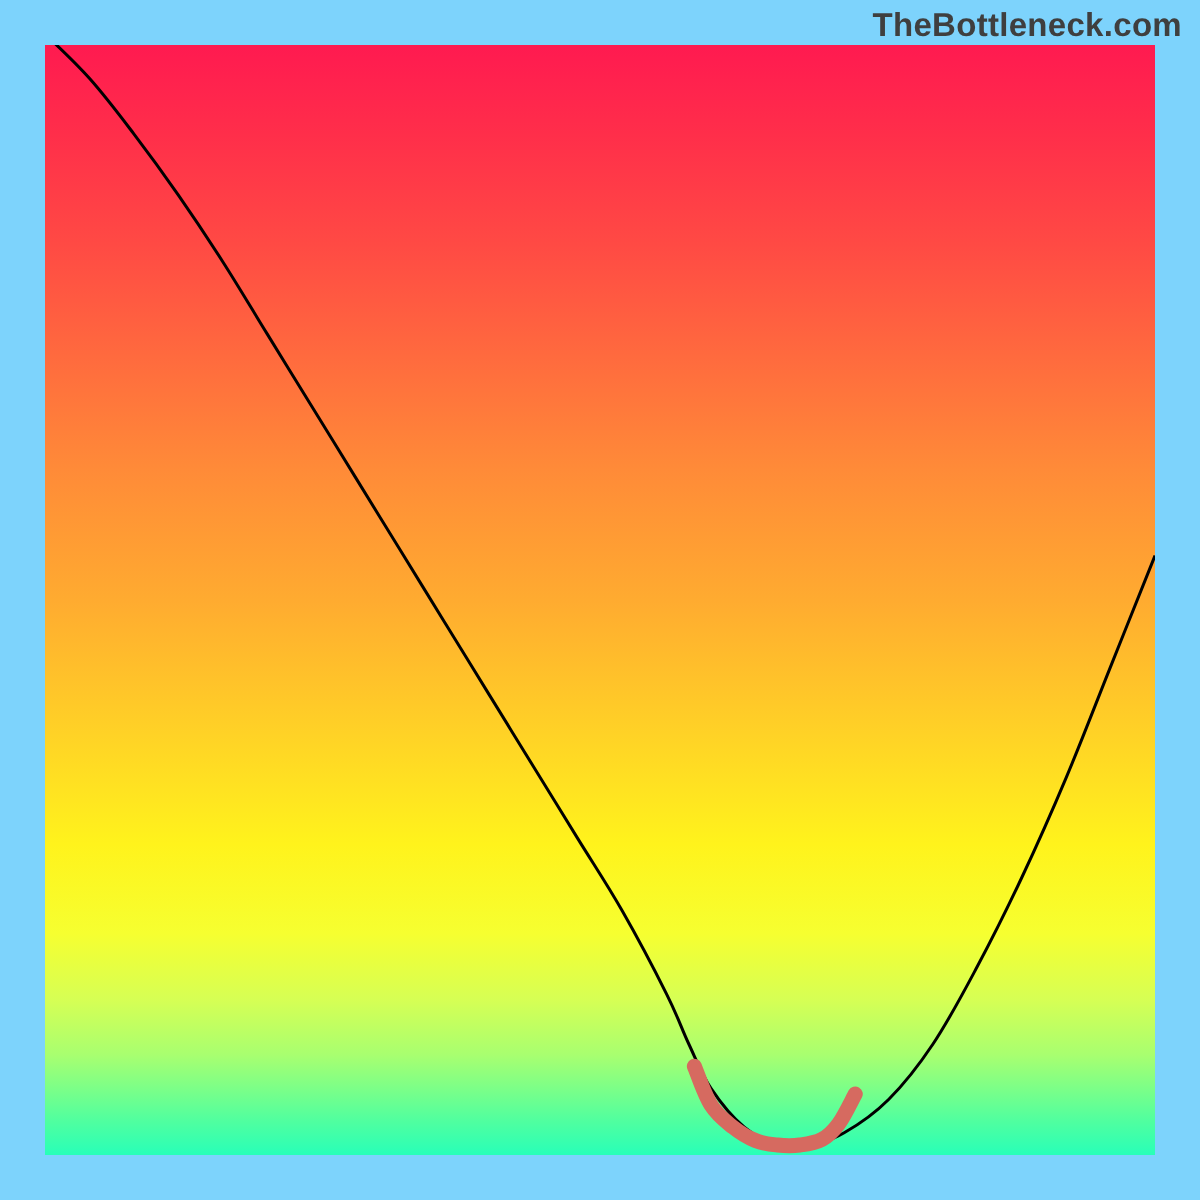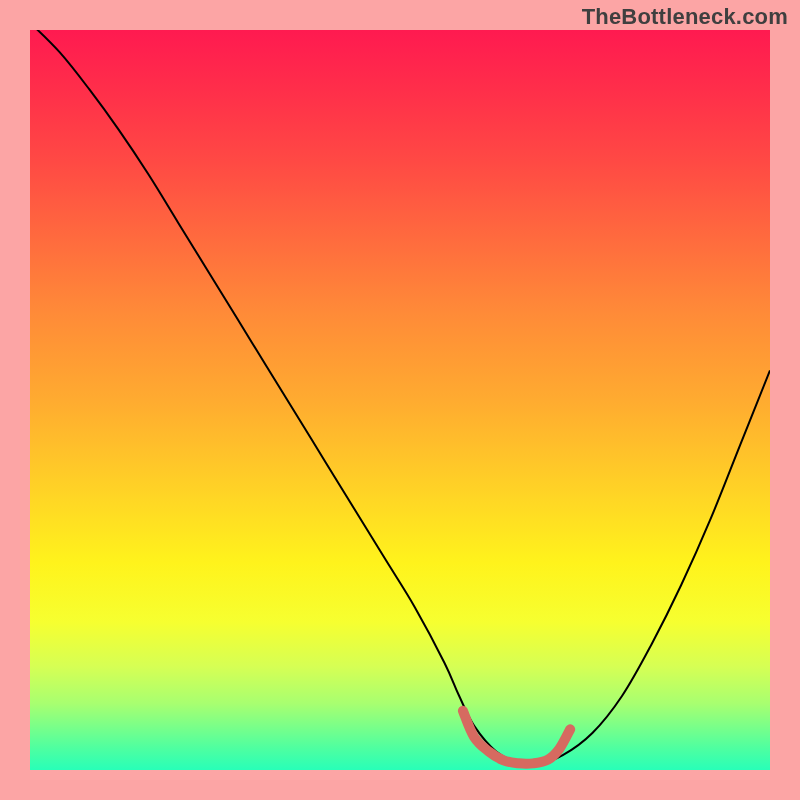--- a/index.html
+++ b/index.html
@@ -8,21 +8,21 @@
     width: 800px;
     height: 800px;
     background: #000;
     font-family: Arial, Helvetica, sans-serif;
     overflow: hidden;
   }
   .frame {
     position: relative;
     width: 800px;
     height: 800px;
-    background: #fca5a5;
+    background: #7dd3fc;
   }
   .watermark {
     position: absolute;
     top: 4px;
     right: 12px;
     color: #3f3f3f;
     font-size: 22px;
     font-weight: 600;
     letter-spacing: 0.2px;
     z-index: 5;

